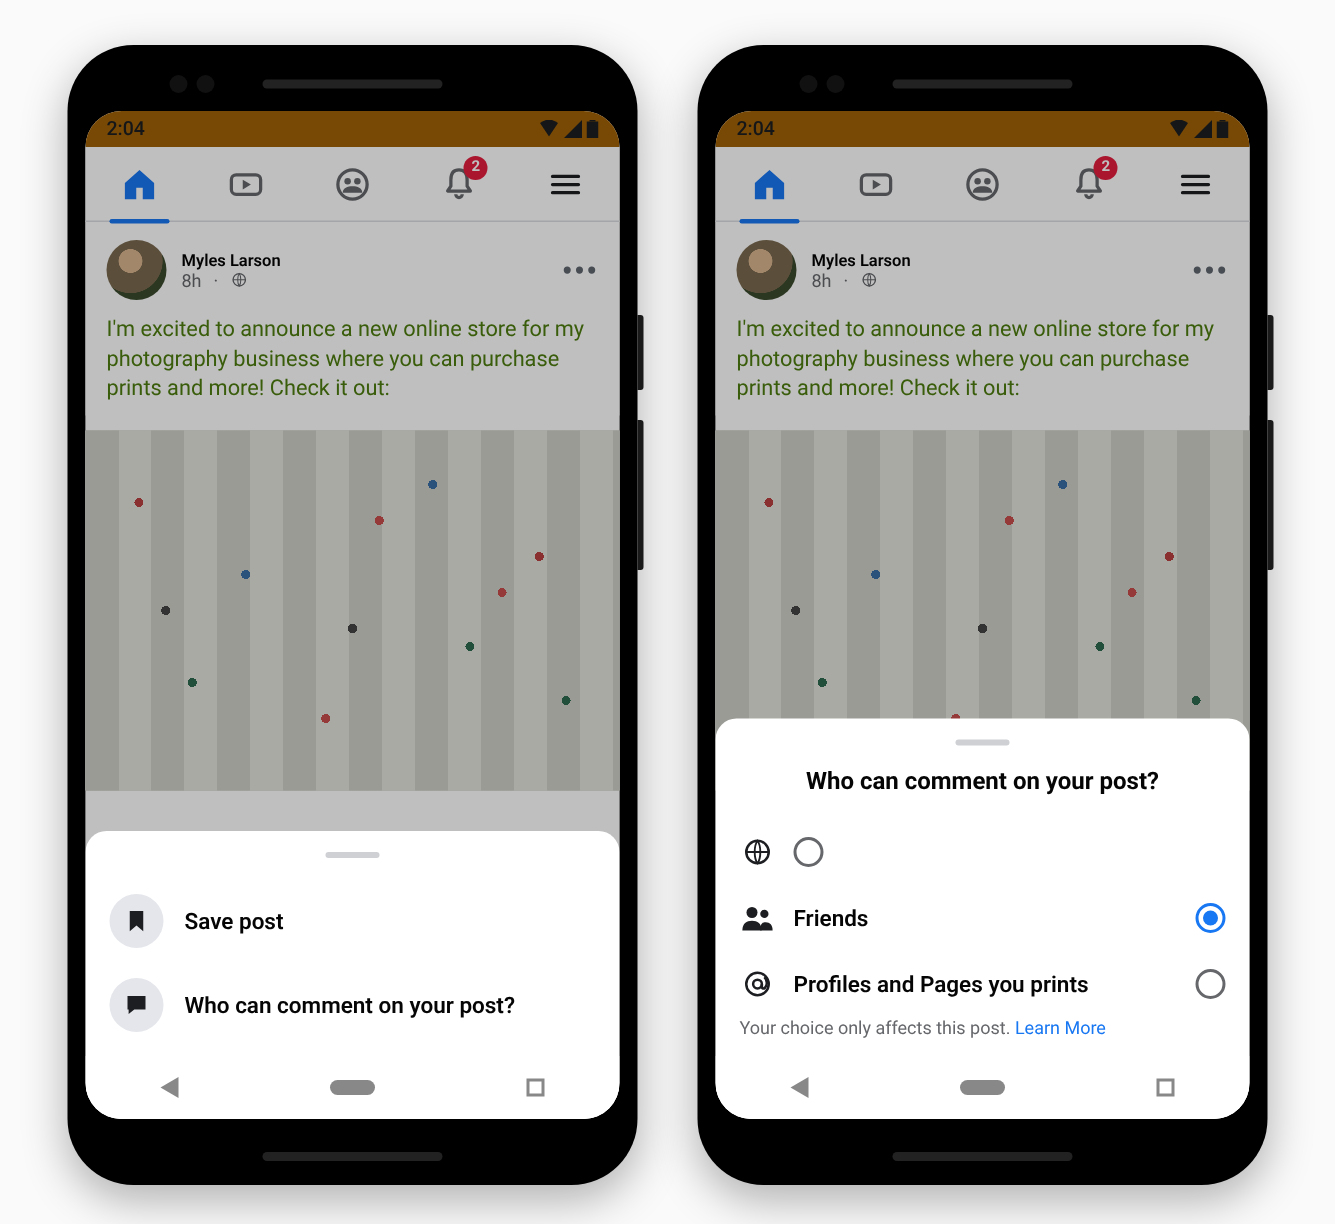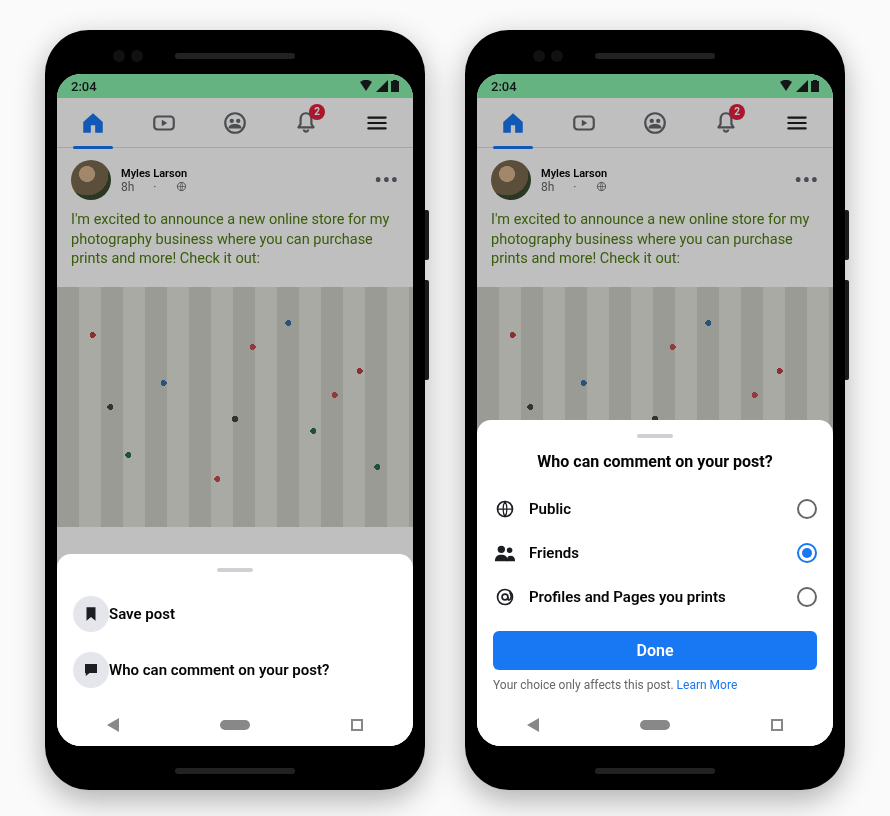--- a/index.html
+++ b/index.html
@@ -14,35 +14,35 @@
 .speaker-top { position: absolute; top: 23px; left: 50%; transform: translateX(-50%); width: 120px; height: 6px; background: #222; border-radius: 3px; }
 .camera-dot { position:absolute; top:20px; left:68px; width:12px; height:12px; border-radius:50%; background:#111; box-shadow: 18px 0 0 #111; }
 .screen {
   position: absolute; top: 44px; left: 12px; right: 12px; bottom: 44px; border-radius: 24px; overflow: hidden;
   background: #fff;
 }
 .overlay-dim { background: rgba(0,0,0,0.25); position:absolute; inset:0; }
 .content-area { position:absolute; inset:0; }
 .status-bar {
   height: 24px; display: flex; align-items: center; justify-content: space-between; padding: 0 14px;
-  font-size: 13px; font-weight: 500; color: #1c1e21; background:#86efac;
+  font-size: 13px; font-weight: 500; color: #1c1e21; background:#a16207;
 }
 .status-icons { display:flex; gap:3px; align-items:center; }
 .nav-tabs {
   height: 50px; display: flex; align-items: center; justify-content: space-around; border-bottom: 1px solid #dadde1; background:#fff;
 }
 .nav-tab { width: 30px; height: 30px; display:flex; align-items:center; justify-content:center; position:relative; }
 .nav-active::after { content:""; position:absolute; bottom:-11px; left:-5px; right:-5px; height:3px; background:#1877f2; border-radius:2px; }
 .badge { position:absolute; top:-4px; right:-4px; background:#e41e3f; color:#fff; font-size:10px; font-weight:700; border-radius:8px; min-width:16px; height:16px; display:flex; align-items:center; justify-content:center; padding:0 4px;}
 .post { padding: 12px 14px 8px; background:#fff; }
 .post-header { display:flex; align-items:center; gap:10px; }
 .avatar { width:40px; height:40px; border-radius:50%; background: radial-gradient(circle at 40% 35%, #d9b48f 22%, #7a6a4f 23% 60%, #3b4a2e 61%); }
 .post-meta { flex:1; }
 .post-name { font-weight:600; font-size:11px; color:#050505; }
-.post-time { font-size:12px; color:#65676b; display:flex; align-items:center; gap:19px; }
+.post-time { font-size:12px; color:#65676b; display:flex; align-items:center; gap:8px; }
 .more-dots { font-size:20px; font-weight:700; color:#606770; letter-spacing:1px; }
 .post-text { font-size:14.5px; color:#4d7c0f; margin-top:10px; line-height:1.35; }
 .post-image {
   height: 240px; margin-top:10px;
   background:
     repeating-linear-gradient(90deg, #cfcfc8 0 22px, #e3e3dc 22px 44px),
     #bfbfb7;
   position:relative;
 }
 .post-image::before { content:""; position:absolute; inset:0;
@@ -58,21 +58,21 @@
     radial-gradient(circle at 90% 75%, #2d6a4f 3px, transparent 3px),
     radial-gradient(circle at 15% 50%, #444 3px, transparent 3px),
     radial-gradient(circle at 50% 55%, #444 3px, transparent 3px),
     radial-gradient(circle at 78% 45%, #c94c4c 3px, transparent 3px);
 }
 .bottom-sheet {
   position:absolute; bottom:0; left:0; right:0; background:#fff; border-radius:14px 14px 0 0;
   padding: 14px 16px 8px;
 }
 .grabber { width:36px; height:4px; background:#ced0d4; border-radius:2px; margin:0 auto 14px; }
-.menu-item { display:flex; align-items:center; gap:0; padding:10px 0; }
+.menu-item { display:flex; align-items:center; gap:14px; padding:10px 0; }
 .menu-icon { width:36px; height:36px; border-radius:50%; background:#e4e6eb; display:flex; align-items:center; justify-content:center; }
 .menu-label { font-weight:600; font-size:15px; color:#050505; }
 .sheet-title { text-align:center; font-weight:700; font-size:16px; color:#050505; margin-bottom:16px; }
 .radio-item { display:flex; align-items:center; gap:12px; padding:10px 0; }
 .radio-icon { width:24px; height:24px; display:flex; align-items:center; justify-content:center; }
 .radio-label { flex:1; font-weight:600; font-size:15px; color:#050505; }
 .radio-circle { width:20px; height:20px; border:2px solid #65676b; border-radius:50%; display:flex; align-items:center; justify-content:center; }
 .radio-circle.selected { border-color:#1877f2; }
 .radio-circle.selected::after { content:""; width:10px; height:10px; border-radius:50%; background:#1877f2; }
 .done-btn { background:#1877f2; color:#fff; font-weight:600; font-size:16px; border-radius:6px; padding:10px; text-align:center; margin:12px 0 8px; }
@@ -273,21 +273,20 @@
       <div class="grabber"></div>
       <div class="sheet-title">Who can comment on your post?</div>
 
       <div class="radio-item">
         <div class="radio-icon">
           <svg width="20" height="20" viewBox="0 0 24 24">
               <circle cx="12" cy="12" r="9" fill="none" stroke="#1c1e21" stroke-width="2"></circle>
               <path d="M3 12H21M12 3C15 7 15 17 12 21C9 17 9 7 12 3Z" fill="none" stroke="#1c1e21" stroke-width="1.5"></path>
             </svg>
         </div>
-        <div class="radio-label">Public</div>
         <div class="radio-circle"></div>
       </div>
 
       <div class="radio-item">
         <div class="radio-icon">
           <svg width="22" height="20" viewBox="0 0 24 20">
               <circle cx="8" cy="6" r="4" fill="#1c1e21"></circle>
               <circle cx="17" cy="7" r="3" fill="#1c1e21"></circle>
               <path d="M1 19C1 14 4 12 8 12C12 12 15 14 15 19Z" fill="#1c1e21"></path>
               <path d="M14 19C14 15 15 13 18 13C21 13 23 15 23 19Z" fill="#1c1e21"></path>
@@ -302,21 +301,20 @@
           <svg width="20" height="20" viewBox="0 0 24 24">
               <circle cx="12" cy="12" r="9" fill="none" stroke="#1c1e21" stroke-width="2"></circle>
               <circle cx="12" cy="12" r="3.5" fill="none" stroke="#1c1e21" stroke-width="2"></circle>
               <path d="M15.5 12V14C15.5 16 17 16 18 15C20 13 20 9 17.5 6.5" fill="none" stroke="#1c1e21" stroke-width="2"></path>
             </svg>
         </div>
         <div class="radio-label">Profiles and Pages you prints</div>
         <div class="radio-circle"></div>
       </div>
 
-      <div class="done-btn">Done</div>
       <div class="footer-text">
         <span>Your choice only affects this post. </span><span class="link">Learn More</span>
       </div>
     </div>
     <div class="sys-nav dim">
       <div class="tri"></div>
       <div class="pill"></div>
       <div class="sq"></div>
     </div>
   </div>

